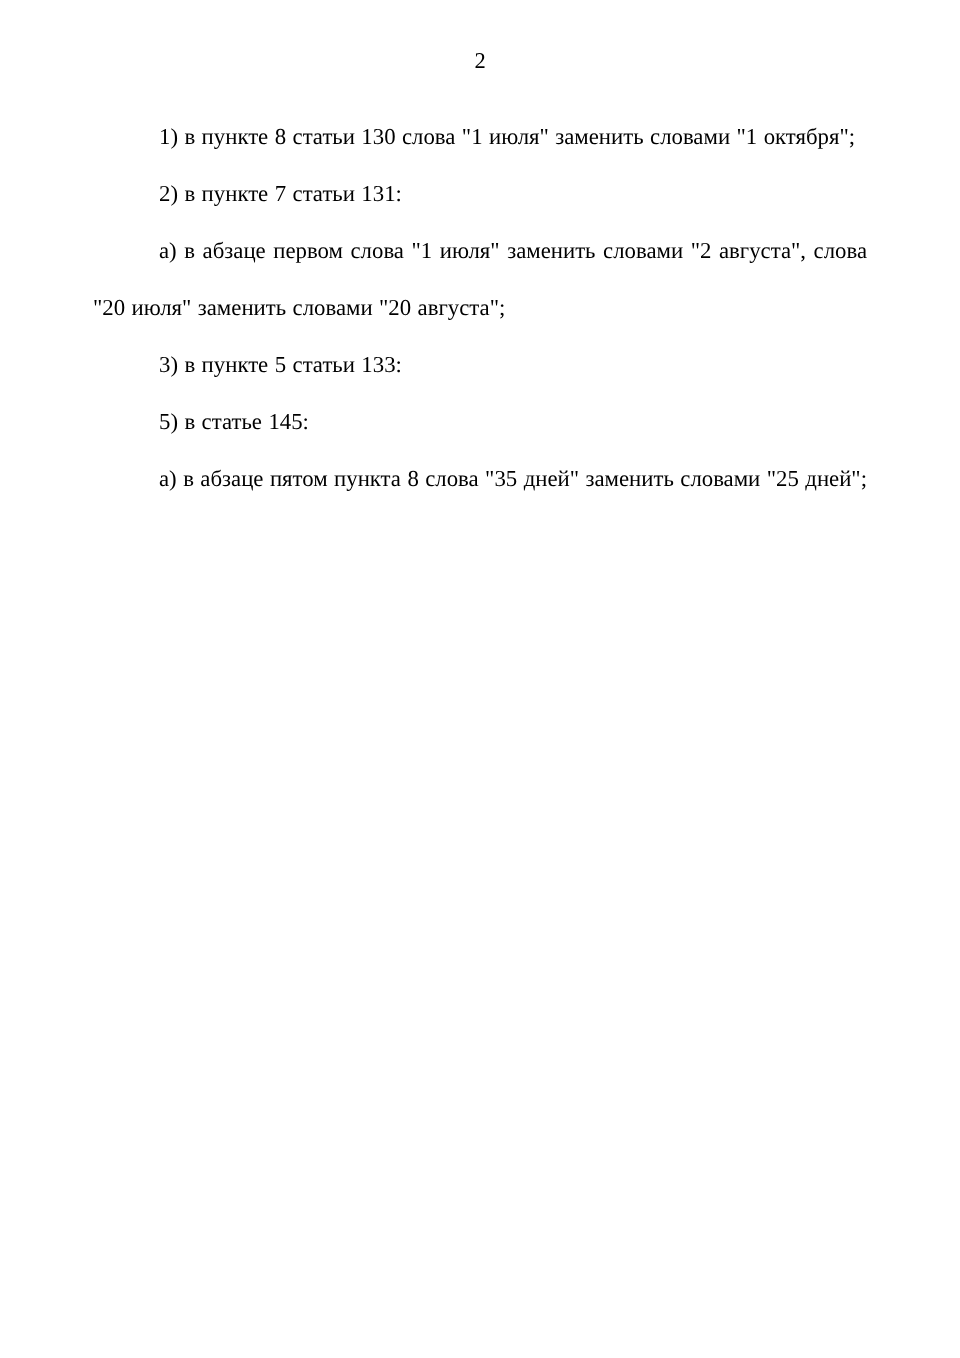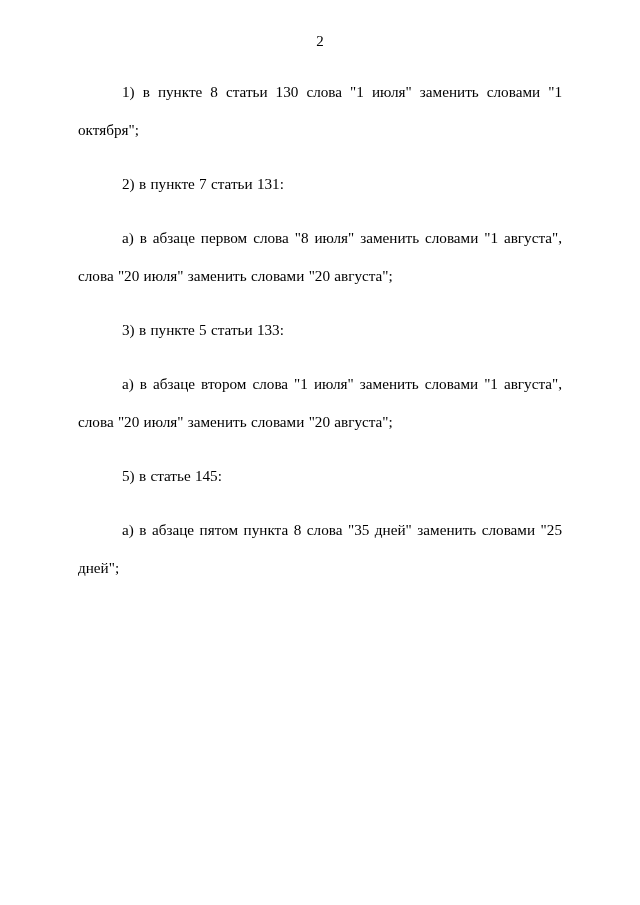--- a/index.html
+++ b/index.html
@@ -27,37 +27,36 @@
     line-height: 1;
     margin: 0 0 24px 0;
     letter-spacing: 0;
   }
   .para {
     font-size: 15.2px;
     line-height: 38px;
     text-align: justify;
     text-align-last: left;
     text-indent: 44px;
-    margin: 16px;
+    margin: 0;
     word-spacing: 0.5px;
     hyphens: none;
   }
   
   .para.j {
     text-align: justify;
   }
 </style>
 </head>
 <body>
 
 <div class="page">
 
   <div class="page-number">2</div>
 
   <p class="para j">1) в пункте 8 статьи 130 слова "1 июля" заменить словами "1 октября";</p>
   <p class="para">2) в пункте 7 статьи 131:</p>
-  <p class="para j">а) в абзаце первом слова "8 июля" заменить словами "1 августа", слова "20 июля" заменить словами "20 августа";</p>
+  <p class="para j">а) в абзаце первом слова "1 июля" заменить словами "2 августа", слова "20 июля" заменить словами "20 августа";</p>
   <p class="para">3) в пункте 5 статьи 133:</p>
-  <p class="para j">а) в абзаце втором слова "1 июля" заменить словами "1 августа", слова "20 июля" заменить словами "20 августа";</p>
   <p class="para">5) в статье 145:</p>
   <p class="para j">а) в абзаце пятом пункта 8 слова "35 дней" заменить словами "25 дней";</p>
 
 </div>
 
 </body></html>

